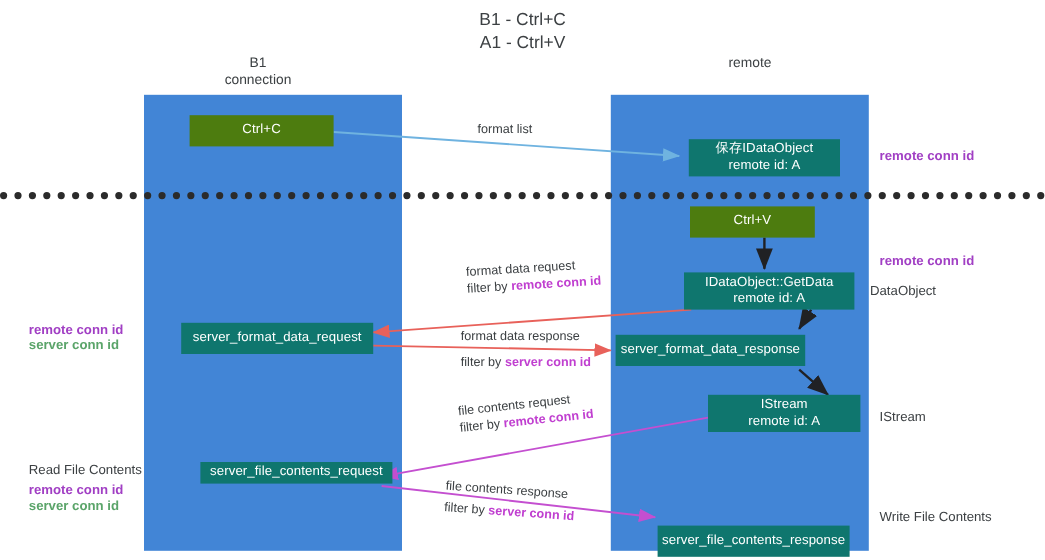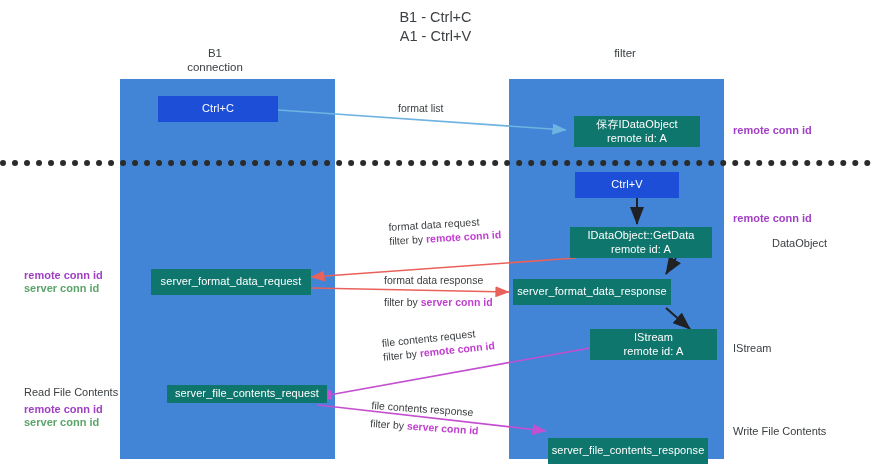--- a/index.html
+++ b/index.html
@@ -46,21 +46,21 @@
     flex-direction: column;
     align-items: center;
     justify-content: center;
     text-align: center;
     color: #ffffff;
     font-size: 11px;
     line-height: 13.5px;
     letter-spacing: 0.1px;
   }
   .node.orange { background: #0f766e; }
-  .node.green  { background: #1d4ed8; }
+  .node.green  { background: #4d7c0f; }
   .node span { display: block; white-space: nowrap; }
 
   .divider {
     position: absolute;
     left: 0;
     width: 871px;
     height: 0;
     border-top: 6px dotted #2b2b2b;
   }
 
@@ -105,21 +105,21 @@
   <div class="title">
     <div>B1 - Ctrl+C</div>
     <div>A1 - Ctrl+V</div>
   </div>
 
   <div class="lane-head" style="left:150px; top:46px; width:130px;">
     <div>B1</div>
     <div>connection</div>
   </div>
   <div class="lane-head" style="left:560px; top:46px; width:130px;">
-    <div>filter</div>
+    <div>remote</div>
   </div>
 
   <div class="lane" style="left:120px; top:79px; width:215px; height:380px;"></div>
   <div class="lane" style="left:509px; top:79px; width:215px; height:380px;"></div>
 
   <svg class="wires" viewBox="0 0 871 467">
     <defs>
       <marker id="ar-blue" markerWidth="9" markerHeight="7" refX="8.5" refY="3.5" orient="auto">
         <polygon points="0 0, 9 3.5, 0 7" fill="#6fb3e0"></polygon>
       </marker>
@@ -209,21 +209,21 @@
     <div><span>filter by </span><span class="k-remote">remote conn id</span></div>
   </div>
 
   <div class="edge-label rot" style="left:372px; top:398px; transform: rotate(4deg);">
     <div>file contents response</div>
     <div style="margin-top:4px;"><span>filter by </span><span class="k-server">server conn id</span></div>
   </div>
 
   <div class="side-label purple" style="left:733px; top:123px;">remote conn id</div>
   <div class="side-label purple" style="left:733px; top:211px;">remote conn id</div>
-  <div class="side-label" style="left:749px; top:236px;padding-left:23px;">DataObject</div>
+  <div class="side-label" style="left:702px; top:236px;padding-left:23px;">DataObject</div>
   <div class="side-label" style="left:733px; top:341px;">IStream</div>
   <div class="side-label" style="left:733px; top:424px;">Write File Contents</div>
 
   <div class="side-label purple" style="left:24px; top:268px;">remote conn id</div>
   <div class="side-label green" style="left:24px; top:281px;">server conn id</div>
 
   <div class="side-label" style="left:24px; top:385px;text-align:center;">Read File Contents</div>
   <div class="side-label purple" style="left:24px; top:402px;">remote conn id</div>
   <div class="side-label green" style="left:24px; top:415px;">server conn id</div>
 

